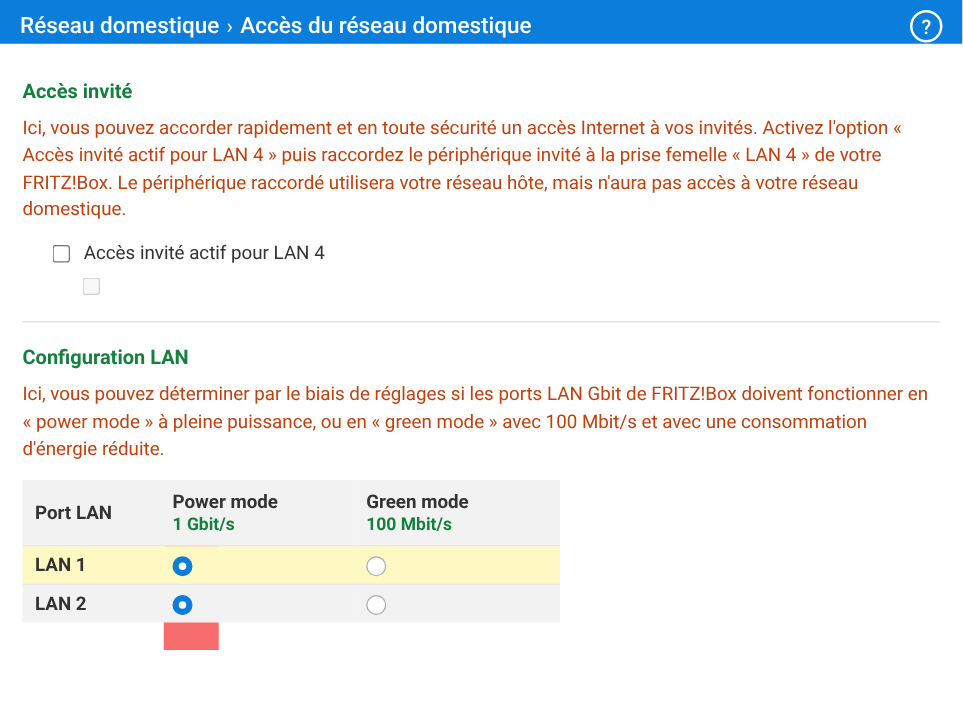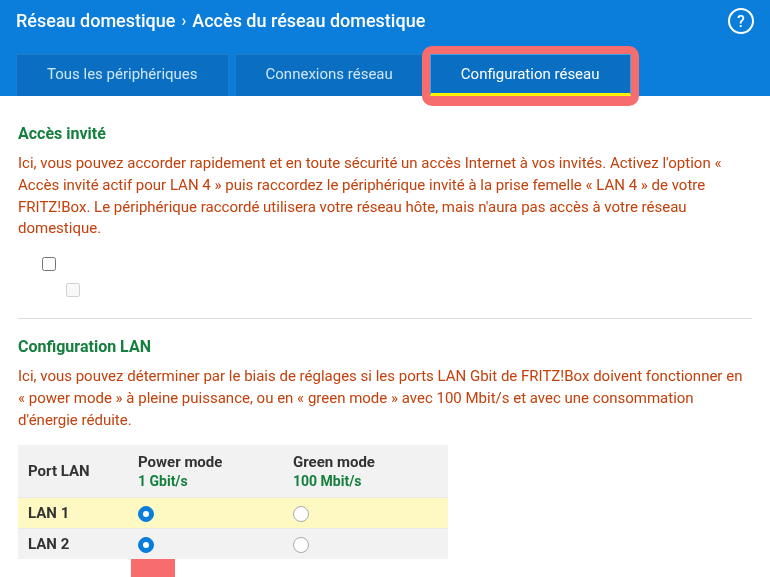--- a/index.html
+++ b/index.html
@@ -15,21 +15,21 @@
     background: #0b7dda;
     color: #fff;
     padding: 10px 16px 0 16px;
   }
   .breadcrumb {
     display: flex;
     align-items: center;
     gap: 6px;
     font-size: 18px;
     font-weight: 500;
-    padding-bottom: 23px;
+    padding-bottom: 4px;
     position: relative;
   }
   .breadcrumb .chev {
     font-size: 16px;
   }
   .help-circle {
     position: absolute;
     right: 0;
     top: -2px;
     width: 26px;
@@ -186,36 +186,30 @@
 </head>
 <body>
 
 <div class="header">
   <div class="breadcrumb">
     <span>Réseau domestique</span>
     <span class="chev">›</span>
     <span>Accès du réseau domestique</span>
     <span class="help-circle">?</span>
   </div>
-  <div class="tabs">
-    <div class="tab">Tous les périphériques</div>
-    <div class="tab">Connexions réseau</div>
-    <div class="highlight-tab" style="position:relative; z-index:0;">
-      <div class="tab active">Configuration réseau</div>
-    </div>
-  </div>
 </div>
 
 <div class="content">
 
   <h3 class="section-title">Accès invité</h3>
   <p class="section-text">Ici, vous pouvez accorder rapidement et en toute sécurité un accès Internet à vos invités. Activez l'option « Accès invité actif pour LAN 4 » puis raccordez le périphérique invité à la prise femelle « LAN 4 » de votre FRITZ!Box. Le périphérique raccordé utilisera votre réseau hôte, mais n'aura pas accès à votre réseau domestique.</p>
 
   <div class="checkbox-row">
     <input type="checkbox" style="">
+    <span>Accès invité actif pour LAN 4</span>
   </div>
   <div class="checkbox-row indent">
     <input type="checkbox" disabled="" style="">
   </div>
 
   <hr class="divider">
 
   <h3 class="section-title">Configuration LAN</h3>
   <p class="section-text">Ici, vous pouvez déterminer par le biais de réglages si les ports LAN Gbit de FRITZ!Box doivent fonctionner en « power mode » à pleine puissance, ou en « green mode » avec 100 Mbit/s et avec une consommation d'énergie réduite.</p>
 

